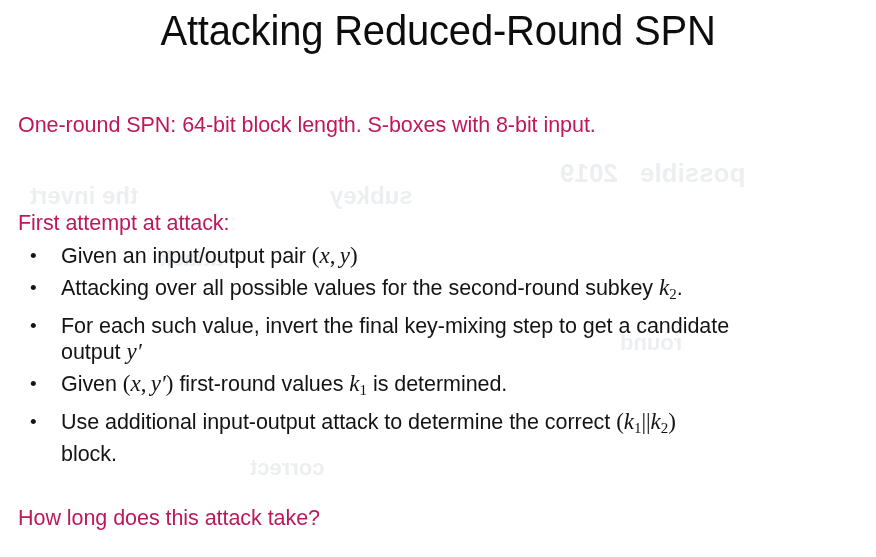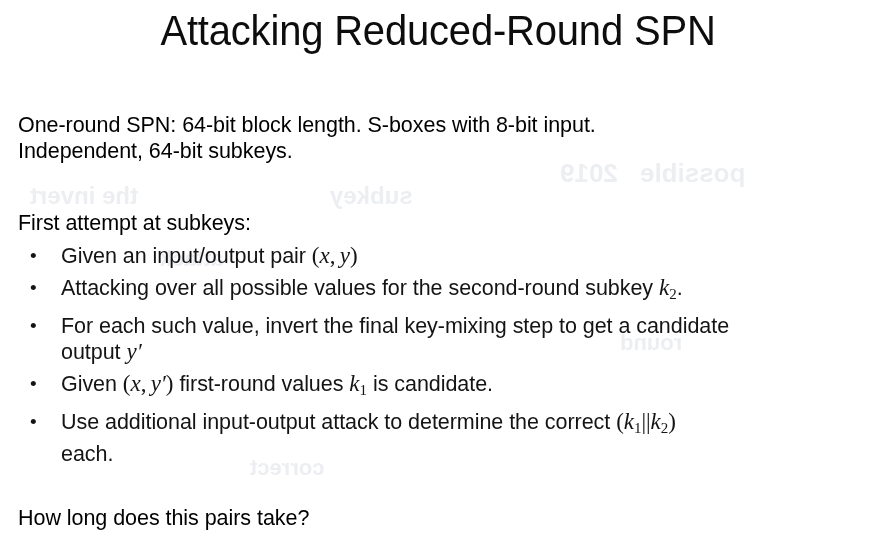--- a/index.html
+++ b/index.html
@@ -56,21 +56,21 @@
     transform: scaleX(0.93);
   }
 
   .body-block {
     position: absolute;
     left: 18px;
     right: 14px;
     font-size: 21.5px;
     line-height: 26px;
     font-weight: 400;
-    color: #000000;
+    color: #be185d;
     letter-spacing: -0.05px;
   }
 
   .para-intro { top: 112px; }
   .para-attempt { top: 210px; }
   .para-question { top: 505px; }
 
   .bullet-list {
     position: absolute;
     top: 243px;
@@ -134,49 +134,48 @@
     <span class="ghost" style="left: 620px; top: 330px; font-size: 22px; color: rgb(233, 236, 239);">round</span>
     <span class="ghost" style="left: 250px; top: 455px; font-size: 22px; color: rgb(233, 236, 239);">correct</span>
   </div>
 
 <div class="slide">
 
   <div class="slide-title">Attacking Reduced-Round SPN</div>
 
   <div class="body-block para-intro">
     <div>One-round SPN: 64-bit block length.  S-boxes with 8-bit input.</div>
-    <div>Independent, 64-bit subkeys.</div>
   </div>
 
-  <div class="body-block para-attempt">First attempt at subkeys:</div>
+  <div class="body-block para-attempt">First attempt at attack:</div>
 
   <ul class="bullet-list">
 
     <li class="bullet-item" id="bullet-given-pair">
       <span class="bullet-dot">•</span>
       <span>Given an input/output pair </span><span class="mopen">(</span><span class="mi">x</span><span class="mpunct">,</span> <span class="mi">y</span><span class="mclose">)</span>
     </li>
 
     <li class="bullet-item" id="bullet-enumerate-k2">
       <span class="bullet-dot">•</span>
       <span>Attacking over all possible values for the second-round subkey </span><span class="mi">k</span><span class="msub">2</span><span>.</span>
     </li>
 
     <li class="bullet-item" id="bullet-invert-key-mixing">
       <span class="bullet-dot">•</span>
       <span>For each such value, invert the final key-mixing step to get a candidate output </span><span class="mi">y</span><span class="mprime">′</span>
     </li>
 
     <li class="bullet-item" id="bullet-determine-k1">
       <span class="bullet-dot">•</span>
-      <span>Given </span><span class="mopen">(</span><span class="mi">x</span><span class="mpunct">,</span> <span class="mi">y</span><span class="mprime">′</span><span class="mclose">)</span><span> first-round values </span><span class="mi">k</span><span class="msub">1</span><span> is candidate.</span>
+      <span>Given </span><span class="mopen">(</span><span class="mi">x</span><span class="mpunct">,</span> <span class="mi">y</span><span class="mprime">′</span><span class="mclose">)</span><span> first-round values </span><span class="mi">k</span><span class="msub">1</span><span> is determined.</span>
     </li>
 
     <li class="bullet-item" id="bullet-additional-pairs">
       <span class="bullet-dot">•</span>
-      <span>Use additional input-output attack to determine the correct </span><span class="mopen">(</span><span class="mi">k</span><span class="msub">1</span><span class="mbar">||</span><span class="mi">k</span><span class="msub">2</span><span class="mclose">)</span><span> each.</span>
+      <span>Use additional input-output attack to determine the correct </span><span class="mopen">(</span><span class="mi">k</span><span class="msub">1</span><span class="mbar">||</span><span class="mi">k</span><span class="msub">2</span><span class="mclose">)</span><span> block.</span>
     </li>
 
   </ul>
 
-  <div class="body-block para-question">How long does this pairs take?</div>
+  <div class="body-block para-question">How long does this attack take?</div>
 
 </div>
 
 </body></html>

